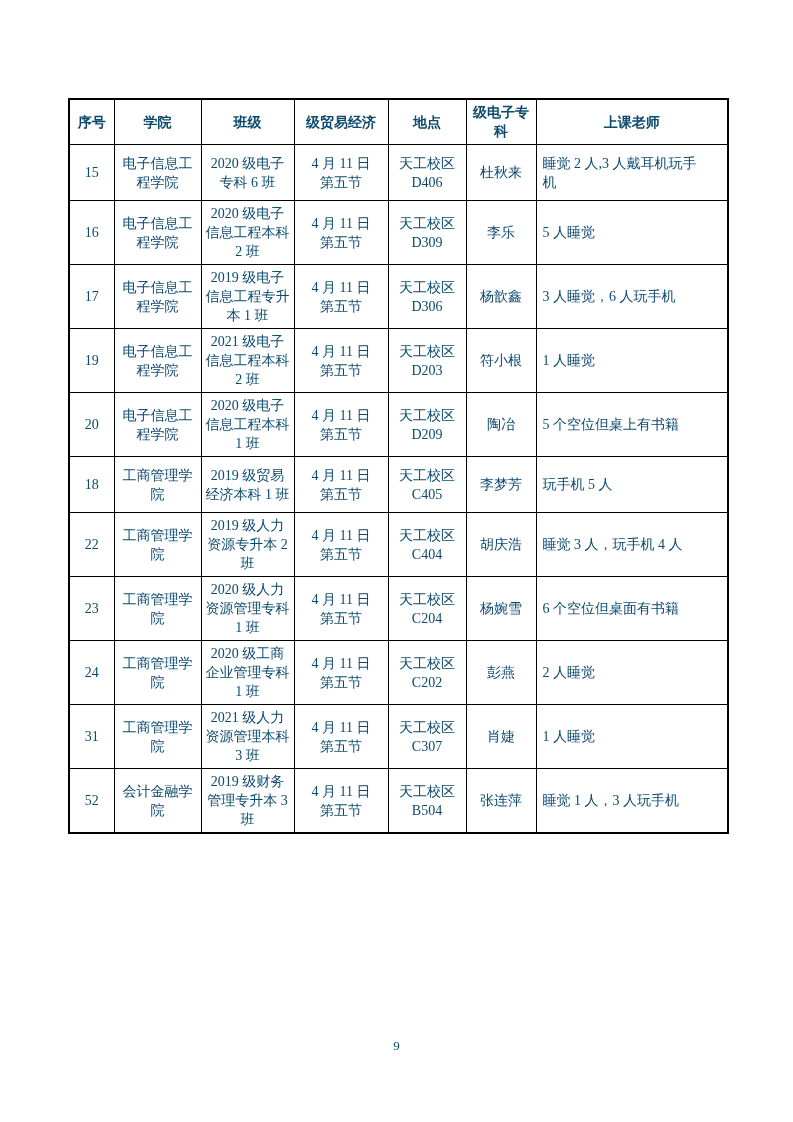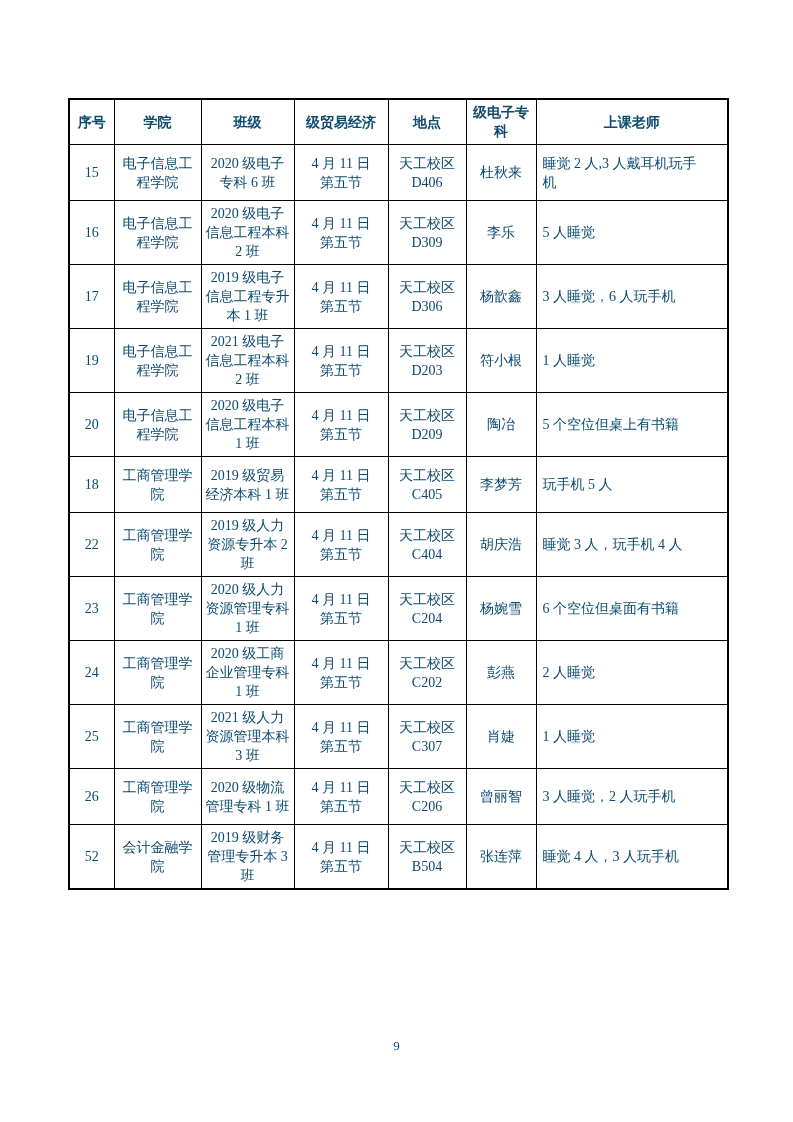--- a/index.html
+++ b/index.html
@@ -215,62 +215,47 @@
       <div>第五节</div>
     </td>
     <td>
       <div>天工校区</div>
       <div>C202</div>
     </td>
     <td>彭燕</td>
     <td class="cell-situation">2 人睡觉</td>
   </tr>
         <tr>
-    <td>25</td>
+    <td>31</td>
     <td>工商管理学院</td>
     <td>2021 级人力资源管理本科 3 班</td>
     <td>
       <div>4 月 11 日</div>
       <div>第五节</div>
     </td>
     <td>
       <div>天工校区</div>
       <div>C307</div>
     </td>
     <td>肖婕</td>
     <td class="cell-situation">1 人睡觉</td>
-  </tr>
-        <tr>
-    <td>26</td>
-    <td>工商管理学院</td>
-    <td>2020 级物流管理专科 1 班</td>
-    <td>
-      <div>4 月 11 日</div>
-      <div>第五节</div>
-    </td>
-    <td>
-      <div>天工校区</div>
-      <div>C206</div>
-    </td>
-    <td>曾丽智</td>
-    <td class="cell-situation">3 人睡觉，2 人玩手机</td>
   </tr>
         <tr>
     <td>52</td>
     <td>会计金融学院</td>
     <td>2019 级财务管理专升本 3 班</td>
     <td>
       <div>4 月 11 日</div>
       <div>第五节</div>
     </td>
     <td>
       <div>天工校区</div>
       <div>B504</div>
     </td>
     <td>张连萍</td>
-    <td class="cell-situation">睡觉 4 人，3 人玩手机</td>
+    <td class="cell-situation">睡觉 1 人，3 人玩手机</td>
   </tr>
       </tbody>
   </table>
 
   <div class="page-number">9</div>
 
 </div>
 
 </body></html>

